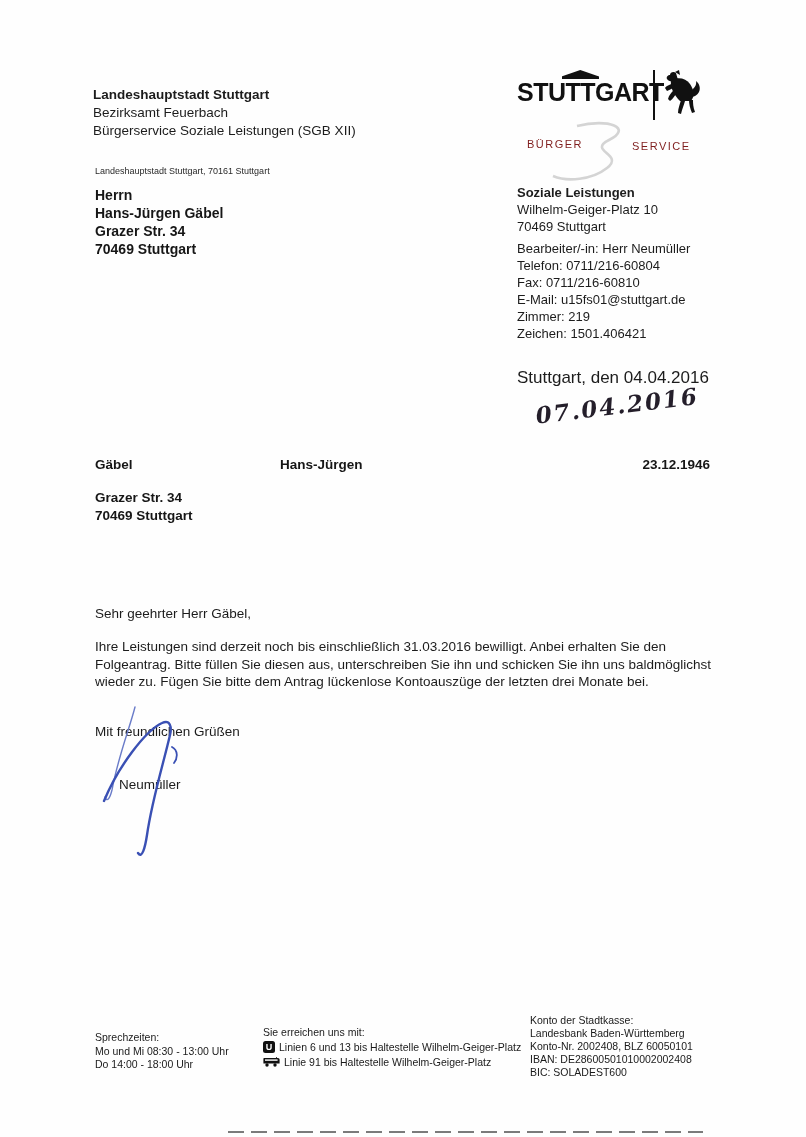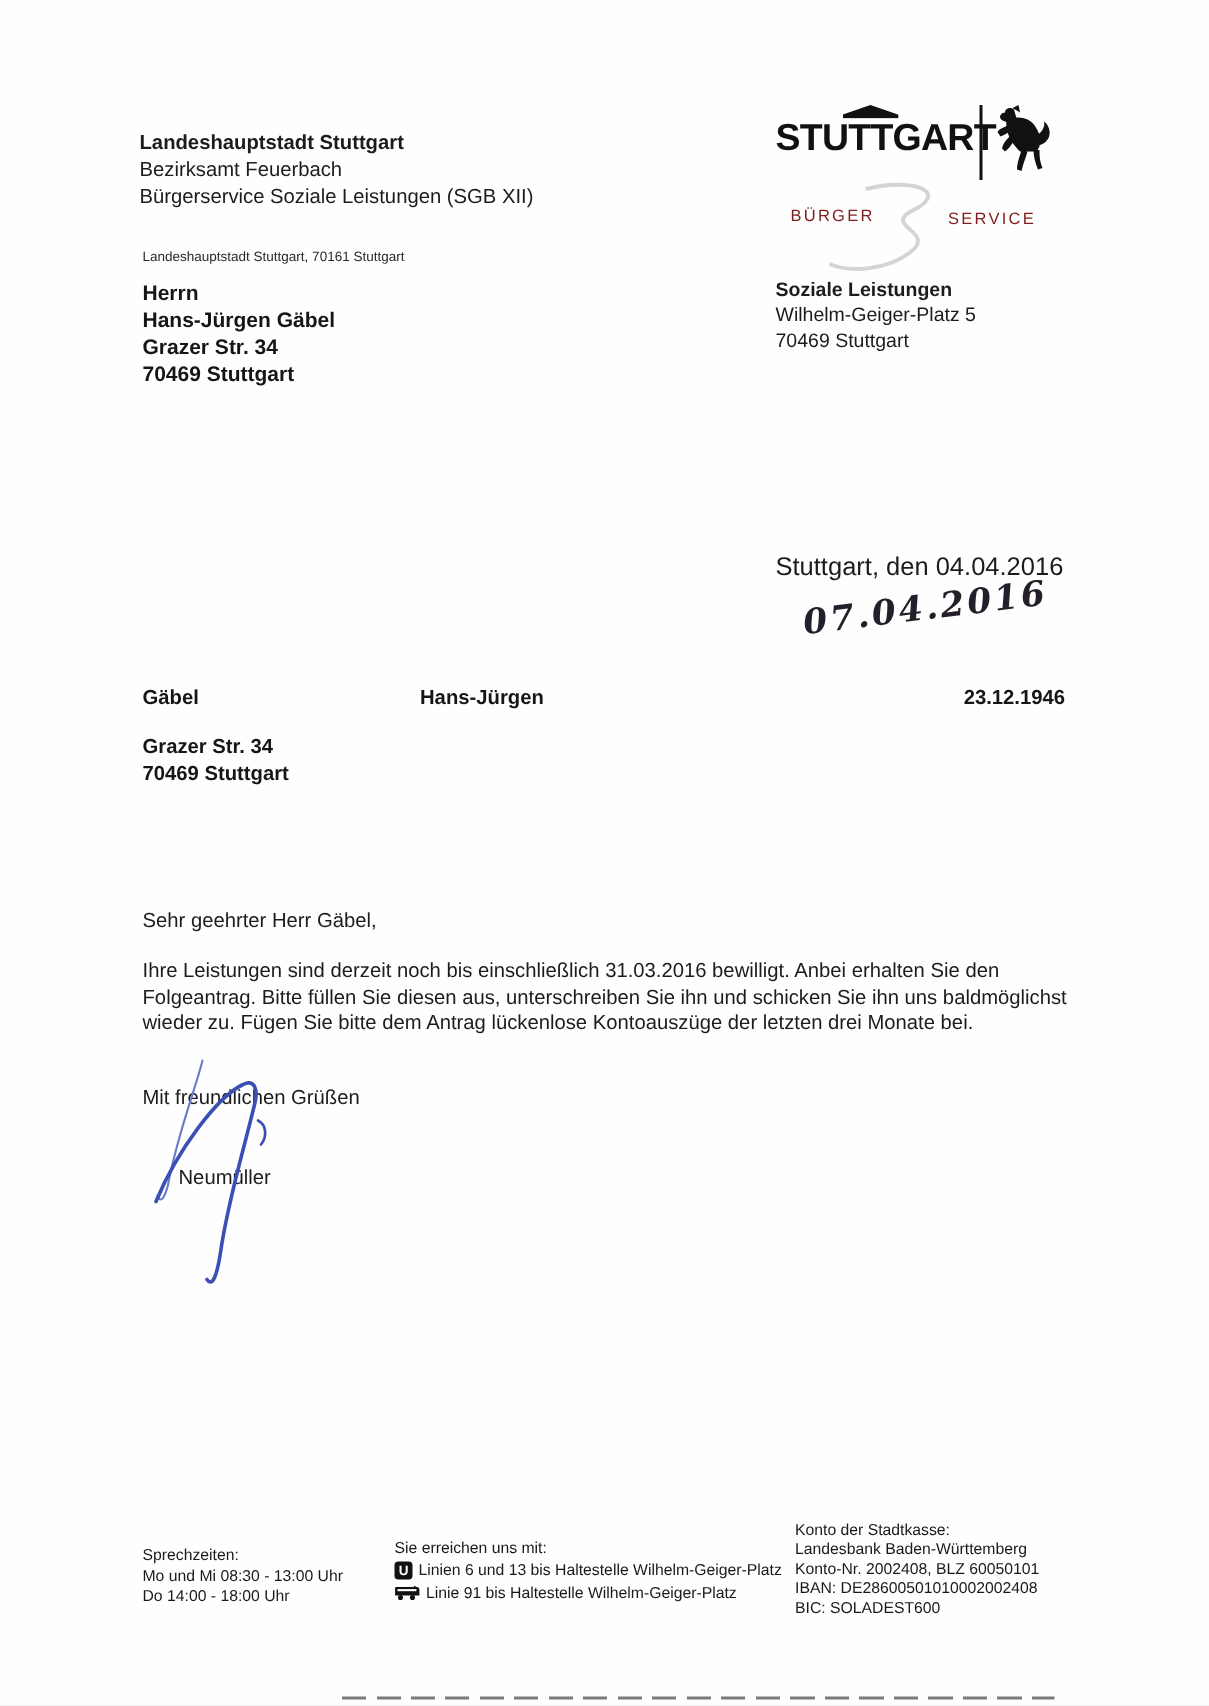--- a/index.html
+++ b/index.html
@@ -116,22 +116,30 @@
 
   <div class="abs recipient">
     <div>Herrn</div>
     <div>Hans-Jürgen Gäbel</div>
     <div>Grazer Str. 34</div>
     <div>70469 Stuttgart</div>
   </div>
 
   <div class="abs office-block">
     <div class="dept">Soziale Leistungen</div>
-    <div>Wilhelm-Geiger-Platz 5</div>
+    <div>Wilhelm-Geiger-Platz 10</div>
     <div>70469 Stuttgart</div>
+  </div>
+  <div class="abs office-contact">
+    <div>Bearbeiter/-in: Herr Neumüller</div>
+    <div>Telefon: 0711/216-60804</div>
+    <div>Fax: 0711/216-60810</div>
+    <div>E-Mail: u15fs01@stuttgart.de</div>
+    <div>Zimmer: 219</div>
+    <div>Zeichen: 1501.406421</div>
   </div>
 
   <div class="abs date-line">Stuttgart, den 04.04.2016</div>
   <div class="abs hand-date">07.04.2016</div>
 
   <div class="abs subject">
     <div class="subject-row">
       <span>Gäbel</span>
       <span class="subj-first">Hans-Jürgen</span>
       <span class="subj-birth">23.12.1946</span>

